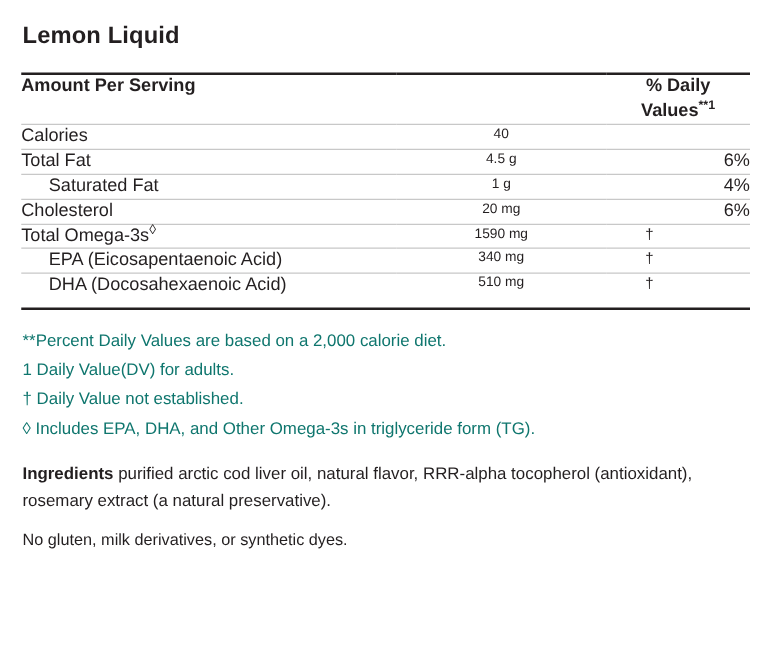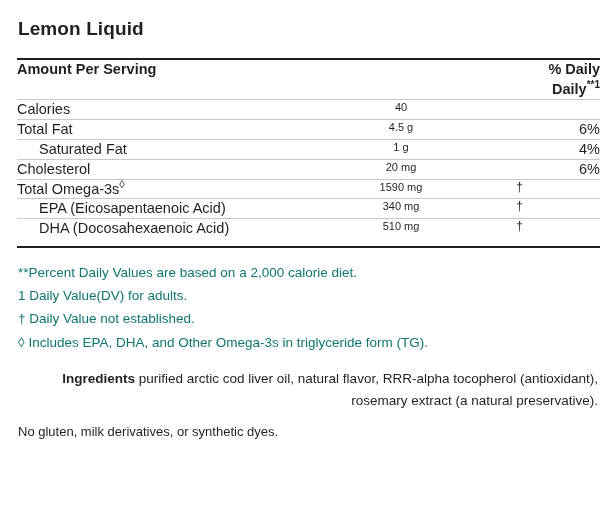--- a/index.html
+++ b/index.html
@@ -47,21 +47,21 @@
   .rule-thin td {
     border-top: 1px solid #c8c8c8;
   }
   .hdr-cell {
     font-size: 14.5px;
     font-weight: bold;
     padding: 9px 0 9px 0;
     line-height: 1.35;
   }
   .hdr-dv {
-    text-align: right;
+    text-align: center;
     padding-right: 18px;
   }
   .sup {
     font-size: 10px;
     vertical-align: super;
     line-height: 0;
   }
   .cell-name {
     font-size: 14.5px;
     padding: 8px 0 8px 2px;
@@ -104,21 +104,20 @@
     color: #0f766e;
   }
   .footnotes div {
     white-space: nowrap;
   }
   .ingredients {
     margin: 14px 0 0 2px;
     font-size: 13.5px;
     line-height: 1.62;
     max-width: 580px;
-    text-align: right;
   }
   .ingredients b {
     font-weight: bold;
   }
   .nogluten {
     margin: 9px 0 0 2px;
     font-size: 13px;
     line-height: 1.62;
   }
 </style>
@@ -134,21 +133,21 @@
       <col class="col-name">
       <col class="col-amount">
       <col class="col-dv">
     </colgroup>
     <tbody>
       <tr class="rule-top">
         <td class="hdr-cell">Amount Per Serving</td>
         <td class="hdr-cell"></td>
         <td class="hdr-cell hdr-dv">
           <span>% Daily</span><br>
-          <span>Daily</span><span class="sup">**1</span>
+          <span>Values</span><span class="sup">**1</span>
         </td>
       </tr>
 
       <tr class="rule-thin">
         <td class="cell-name">Calories</td>
         <td class="cell-amount">40</td>
         <td class="cell-dv"></td>
       </tr>
 
       <tr class="rule-thin">

